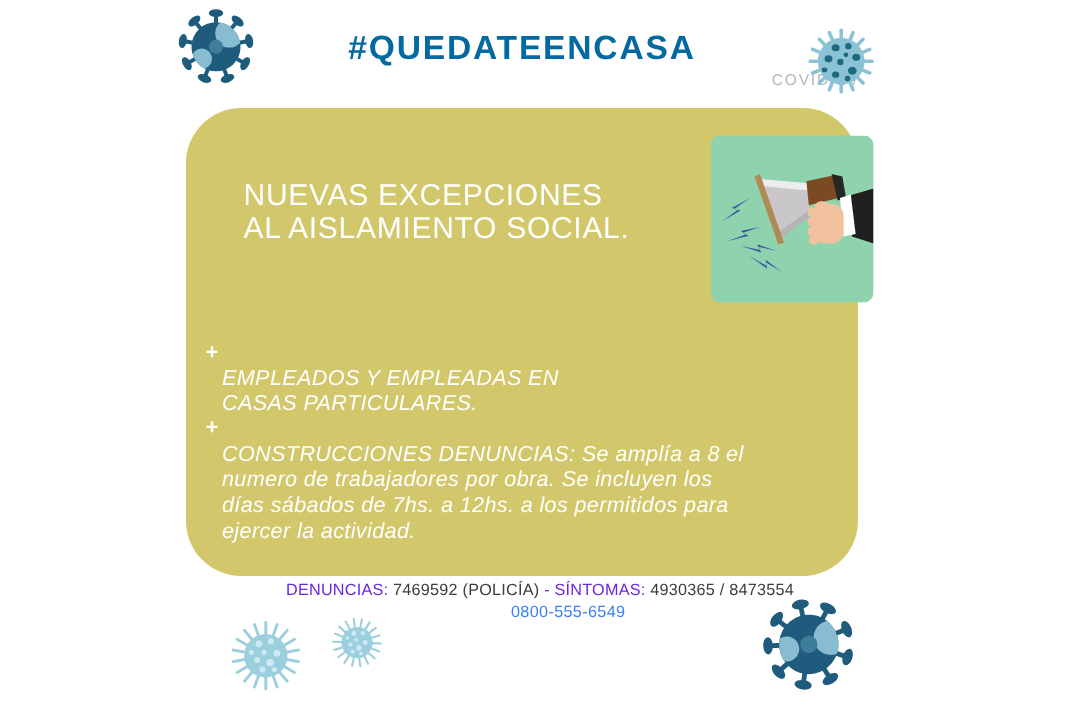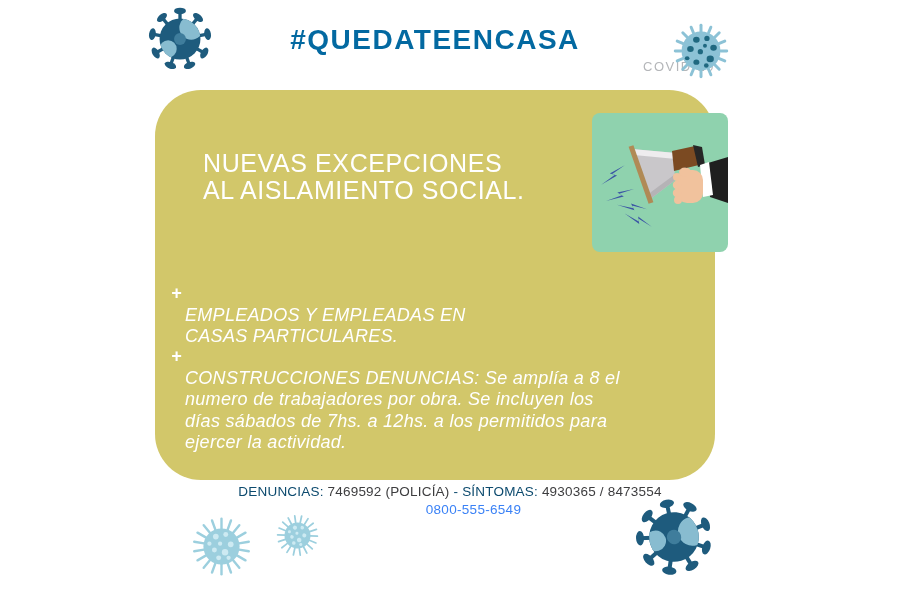--- a/index.html
+++ b/index.html
@@ -38,21 +38,21 @@
   .bullet .btext{white-space:pre-line;}
   .bullet-1{top:193px;font-weight:bold;}
   .bullet-2{top:256px;}
   .seg-bold{font-weight:normal;}
   
   .illu{position:absolute;left:592px;top:113px;width:136px;height:139px;}
   .illu svg{display:block;}
   
   .footer{position:absolute;left:0;top:484px;width:900px;text-align:center;}
   .footer-line1{font-size:13.5px;color:#3d3d3f;letter-spacing:0.2px;}
-  .footer-line1 .seg-bold{color:#0c4a6e;}
+  .footer-line1 .seg-bold{color:#6d28d9;}
   .footer-line2{margin-top:3px;font-size:13.5px;color:#3b82f6;letter-spacing:0.3px;padding-left:47px;}
   
   .virus{position:absolute;}
 </style>
 </head>
 <body>
 
 <div class="stage">
 
   <svg width="0" height="0" style="position:absolute" aria-hidden="true">

